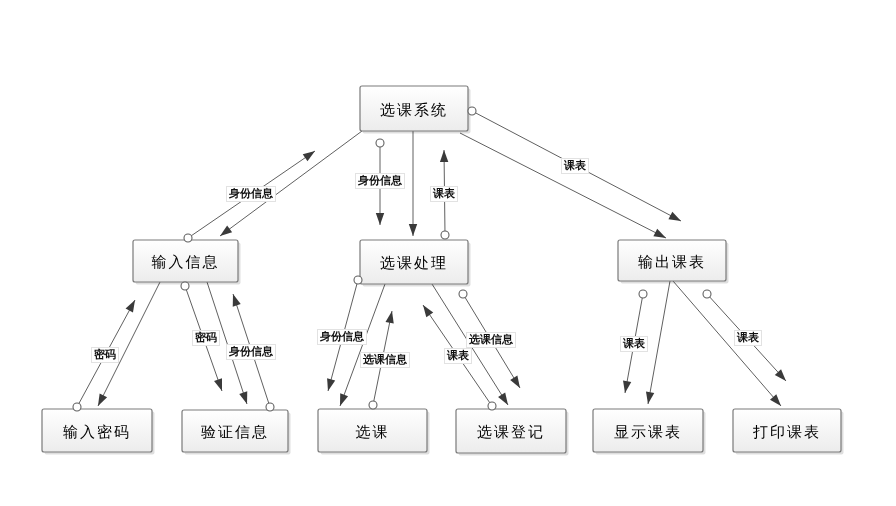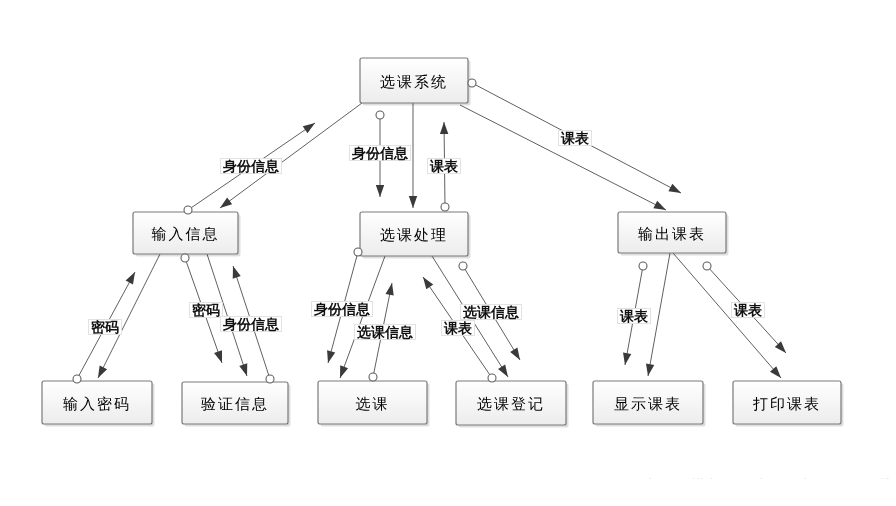--- a/index.html
+++ b/index.html
@@ -3,30 +3,31 @@
 <meta charset="utf-8">
 <style>
   html, body { margin: 0; padding: 0; background: #ffffff; }
   .canvas {
     position: relative;
     width: 896px;
     height: 479px;
     background: #ffffff;
     overflow: hidden;
     font-family: "DejaVu Sans", sans-serif;
+    margin-top: 28px;
   }
   #diagram-svg { position: absolute; left: 0; top: 0; }
   #edge-labels { position: absolute; left: 0; top: 0; width: 100%; height: 100%; }
   .edge-label {
     position: absolute;
     transform: translate(-50%, -50%);
     background: #ffffff;
     border: 1px solid #e2e2e2;
     padding: 0 2px;
-    font-size: 14px;
+    font-size: 11px;
     font-weight: bold;
     line-height: 14px;
     color: #111111;
     white-space: nowrap;
     font-family: "DejaVu Sans", sans-serif;
   }
   .watermark {
     position: absolute;
     right: 7px;
     top: 476px;

